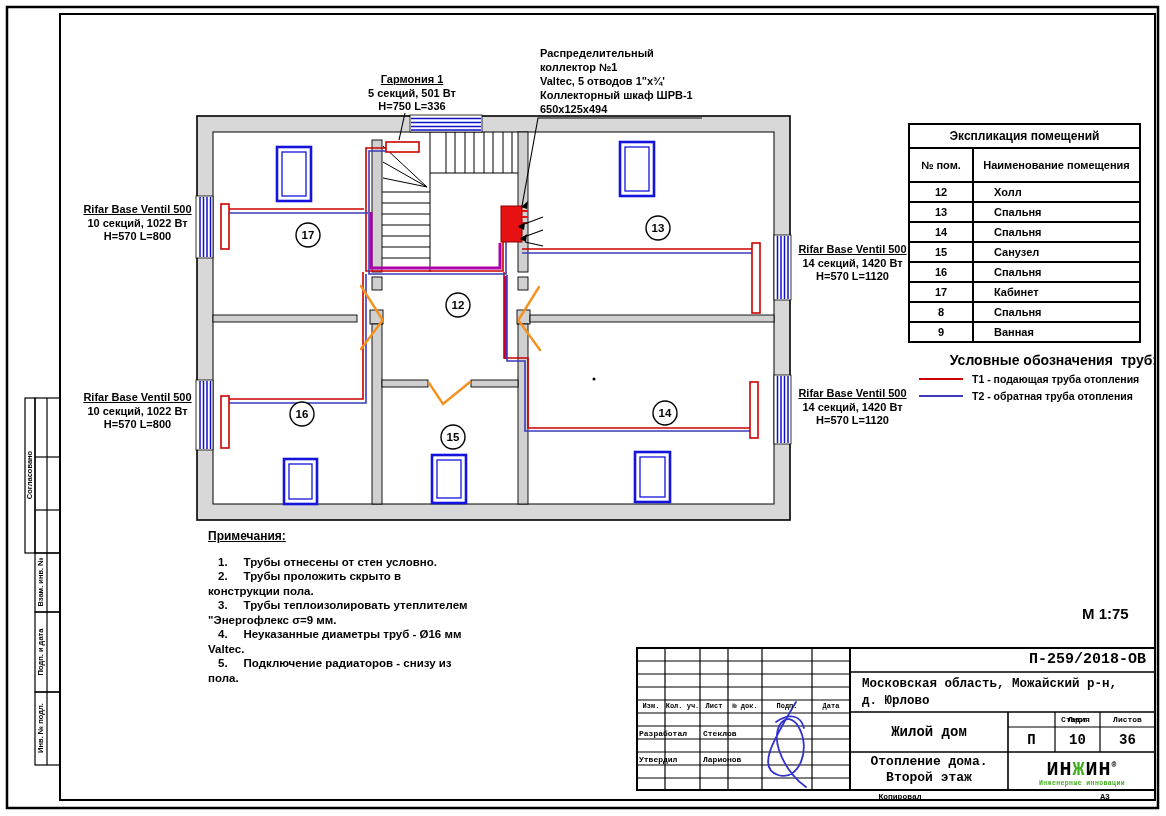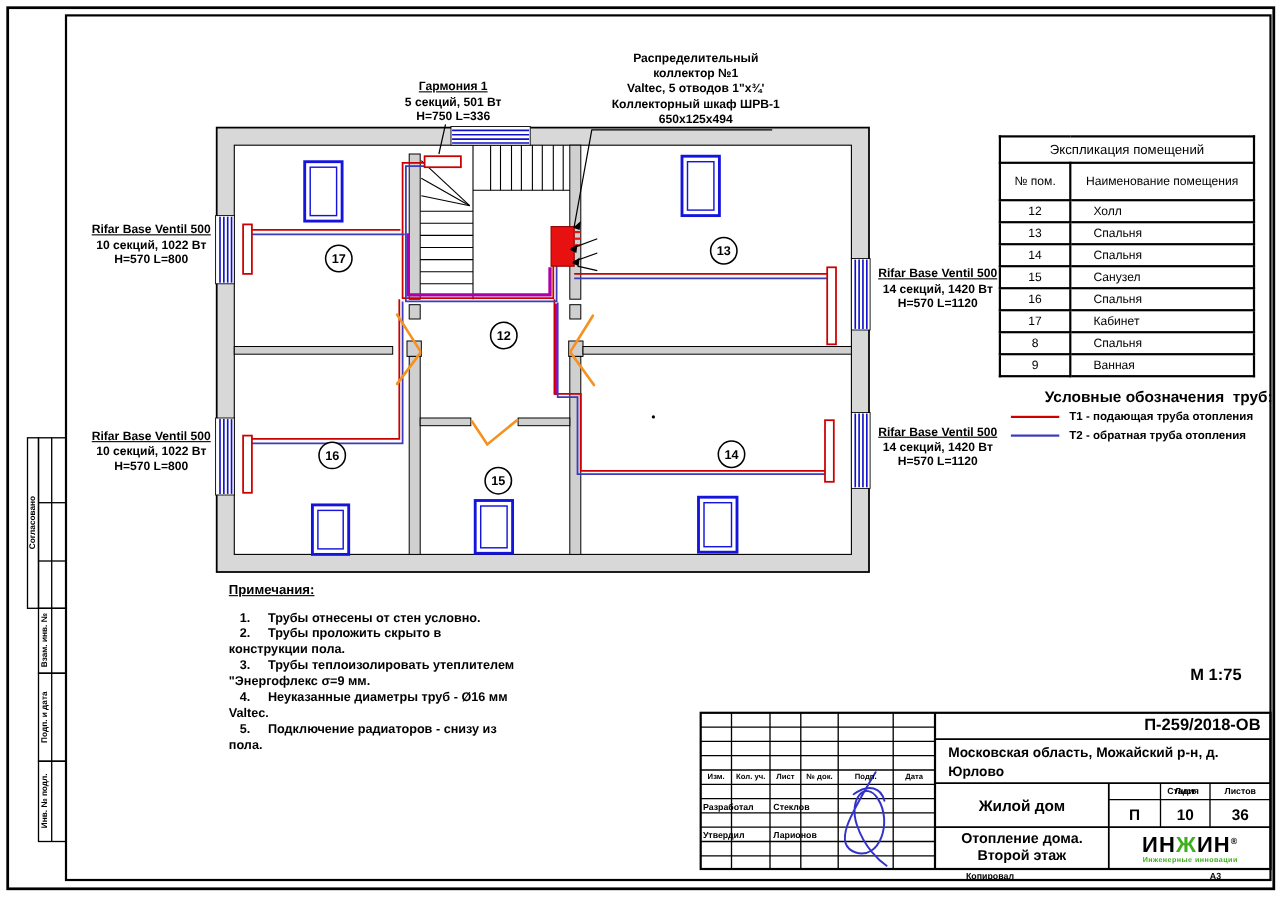--- a/index.html
+++ b/index.html
@@ -1,44 +1,44 @@
 <!DOCTYPE html>
 <html><head>
 <meta charset="utf-8">
 <style>
   html,body{margin:0;padding:0;background:#fff;}
   #sheet{position:relative;width:1166px;height:816px;background:#fff;overflow:hidden;
          font-family:"Liberation Sans",sans-serif;color:#000;}
   #sheet svg{position:absolute;left:0;top:0;}
   .lbl{position:absolute;font-weight:bold;font-size:11px;line-height:13.5px;text-align:center;white-space:nowrap;}
-  .lbl.left{text-align:center;}
+  .lbl.left{text-align:left;}
   .lbl .u{text-decoration:underline;}
   .rot{position:absolute;transform:rotate(-90deg);transform-origin:center;font-size:7.5px;font-weight:bold;
        text-align:center;white-space:nowrap;line-height:10px;}
   
   table.expl{position:absolute;left:908px;top:123px;border-collapse:collapse;table-layout:fixed;}
-  table.expl td{border:2px solid #000;font-weight:normal;overflow:hidden;margin-top:44px;}
+  table.expl td{border:2px solid #000;font-weight:bold;overflow:hidden;margin-top:44px;}
   td.t-title{font-size:12px;text-align:center;height:20px;}
   td.t-head{font-size:11px;text-align:center;height:30px;line-height:13px;}
   td.t-num{width:60px;text-align:center;font-size:11px;height:16px;}
   td.t-name{width:144px;text-align:left;padding-left:20px;font-size:11px;height:16px;}
   
   .legend{position:absolute;left:905px;top:352px;width:252px;}
   .legend .lg-title{font-size:14px;font-weight:bold;text-align:right;white-space:pre;}
   .lg-row{display:flex;align-items:center;margin-top:5px;margin-left:14px;}
   .swatch{width:44px;height:0;border-top:2px solid;margin-right:9px;flex:none;}
   .sw-t1{border-color:#cc0000;}
   .sw-t2{border-color:#3b3bbb;}
   .lg-row span.txt{font-size:10.5px;font-weight:bold;white-space:nowrap;}
   
   .notes{position:absolute;left:208px;top:529px;width:263px;font-size:11.5px;font-weight:bold;line-height:14.5px;}
   .notes .n-title{text-decoration:underline;font-size:12px;margin-bottom:11px;}
   .note-item{white-space:pre-wrap;text-indent:10px;}
   
-  .tb{position:absolute;font-weight:bold;}
+  .tb{position:absolute;font-weight:bold;font-family:Liberation Mono, monospace;}
   .tb-col{font-size:7px;text-align:center;line-height:11px;}
   .tb-small{font-size:8px;line-height:12px;white-space:nowrap;}
   .flexc{display:flex;align-items:center;justify-content:center;text-align:center;}
   .logo-big{font-size:20px;font-weight:bold;letter-spacing:1px;line-height:20px;}
   .logo-green{color:#3fae1f;}
   .logo-reg{font-size:8px;vertical-align:super;}
   .logo-sub{font-size:6.5px;color:#3fae1f;letter-spacing:.4px;line-height:8px;}
   .scale{position:absolute;left:1082px;top:605px;font-size:15px;font-weight:bold;}
 </style>
 </head>

